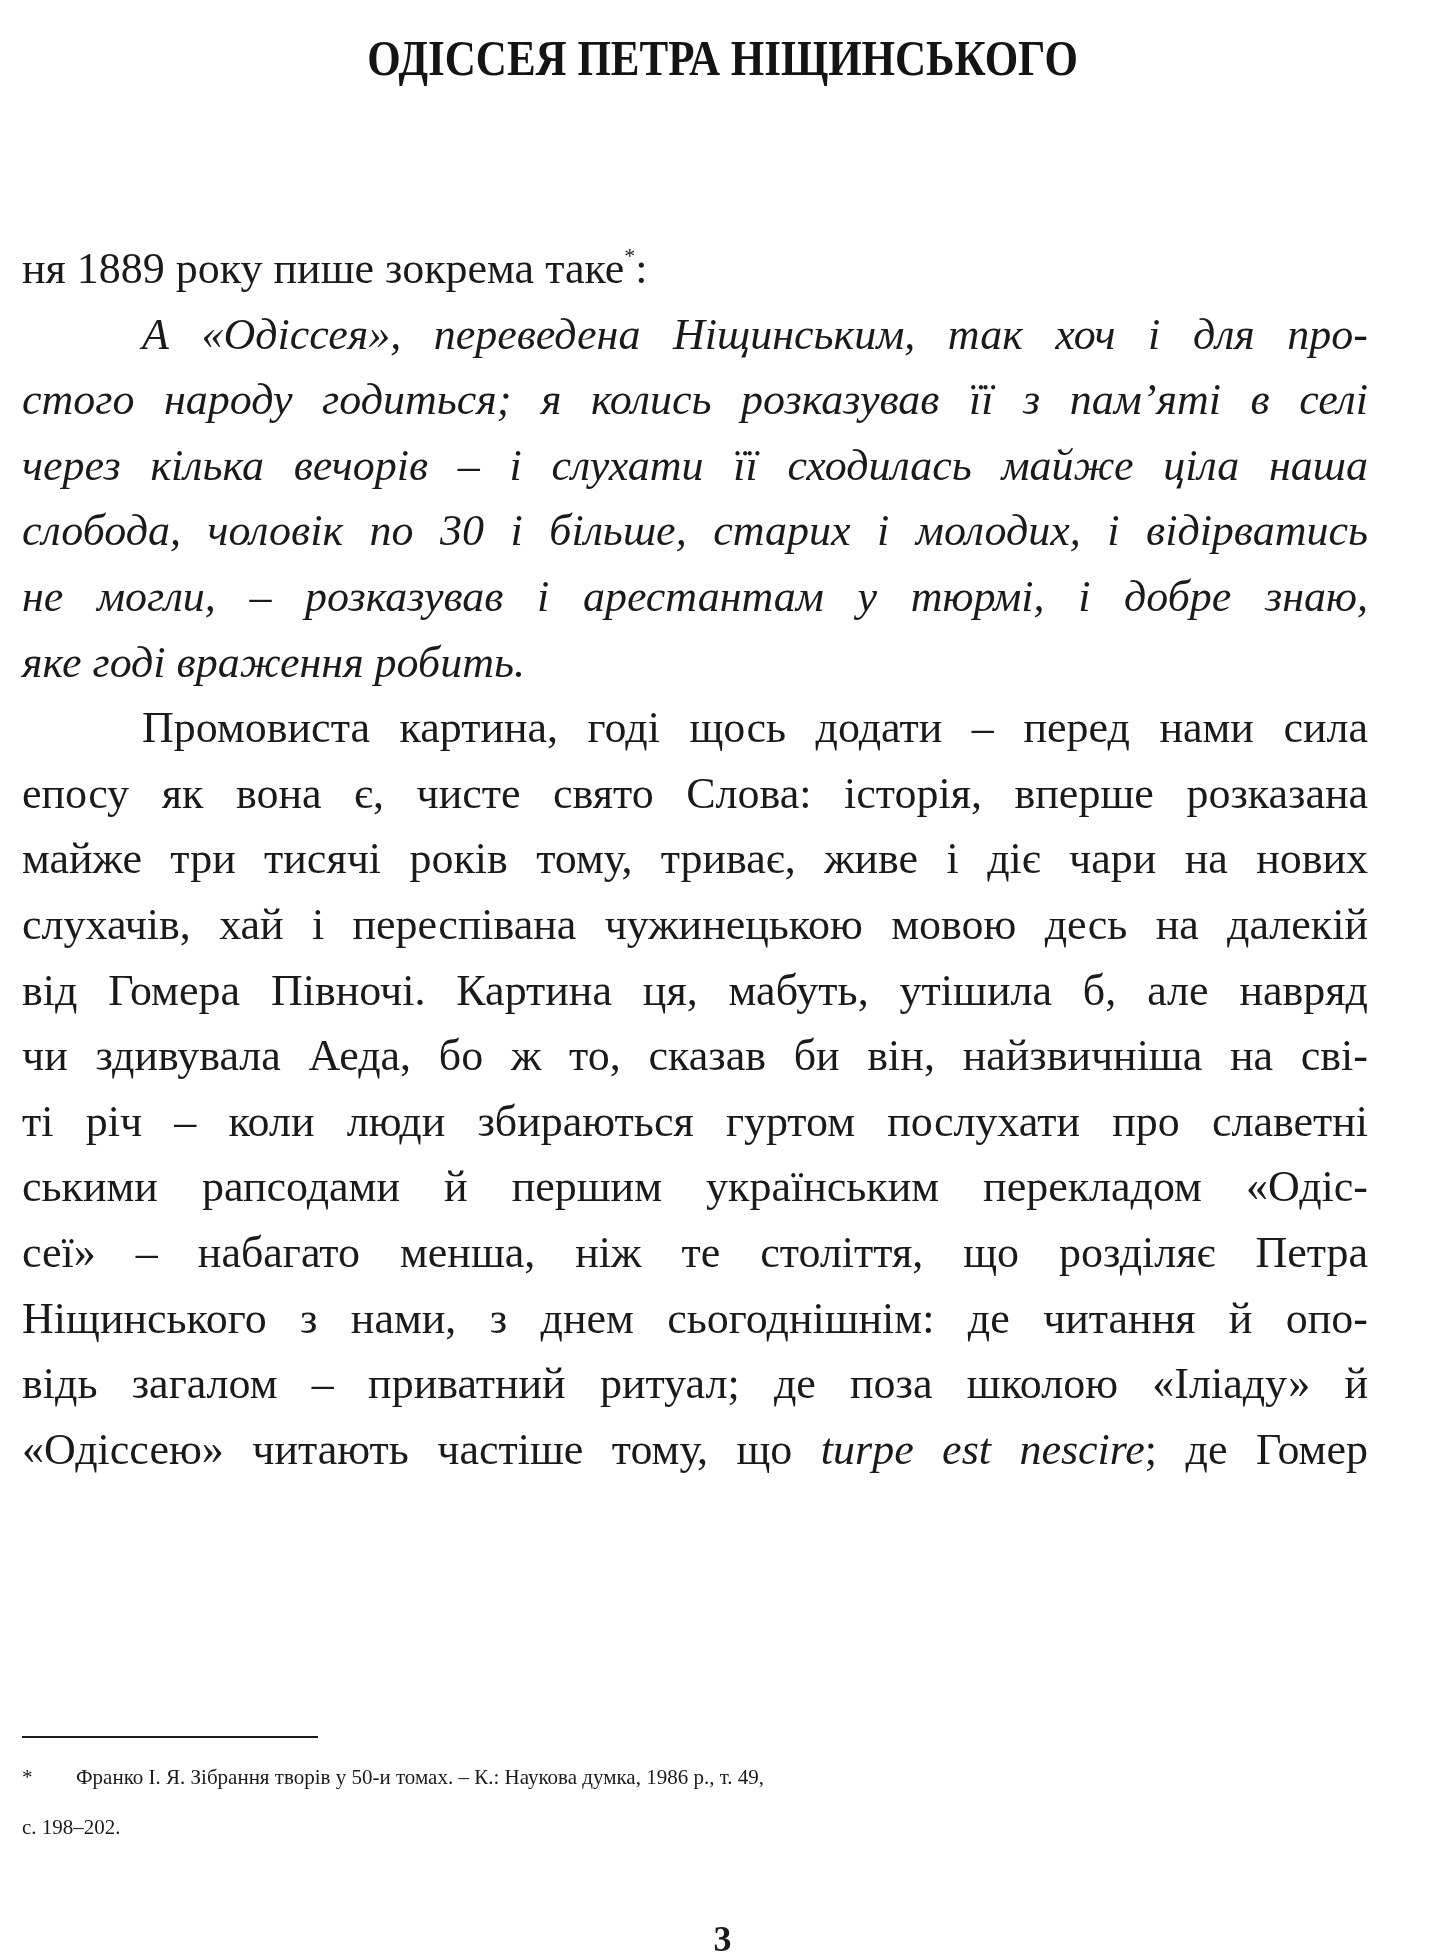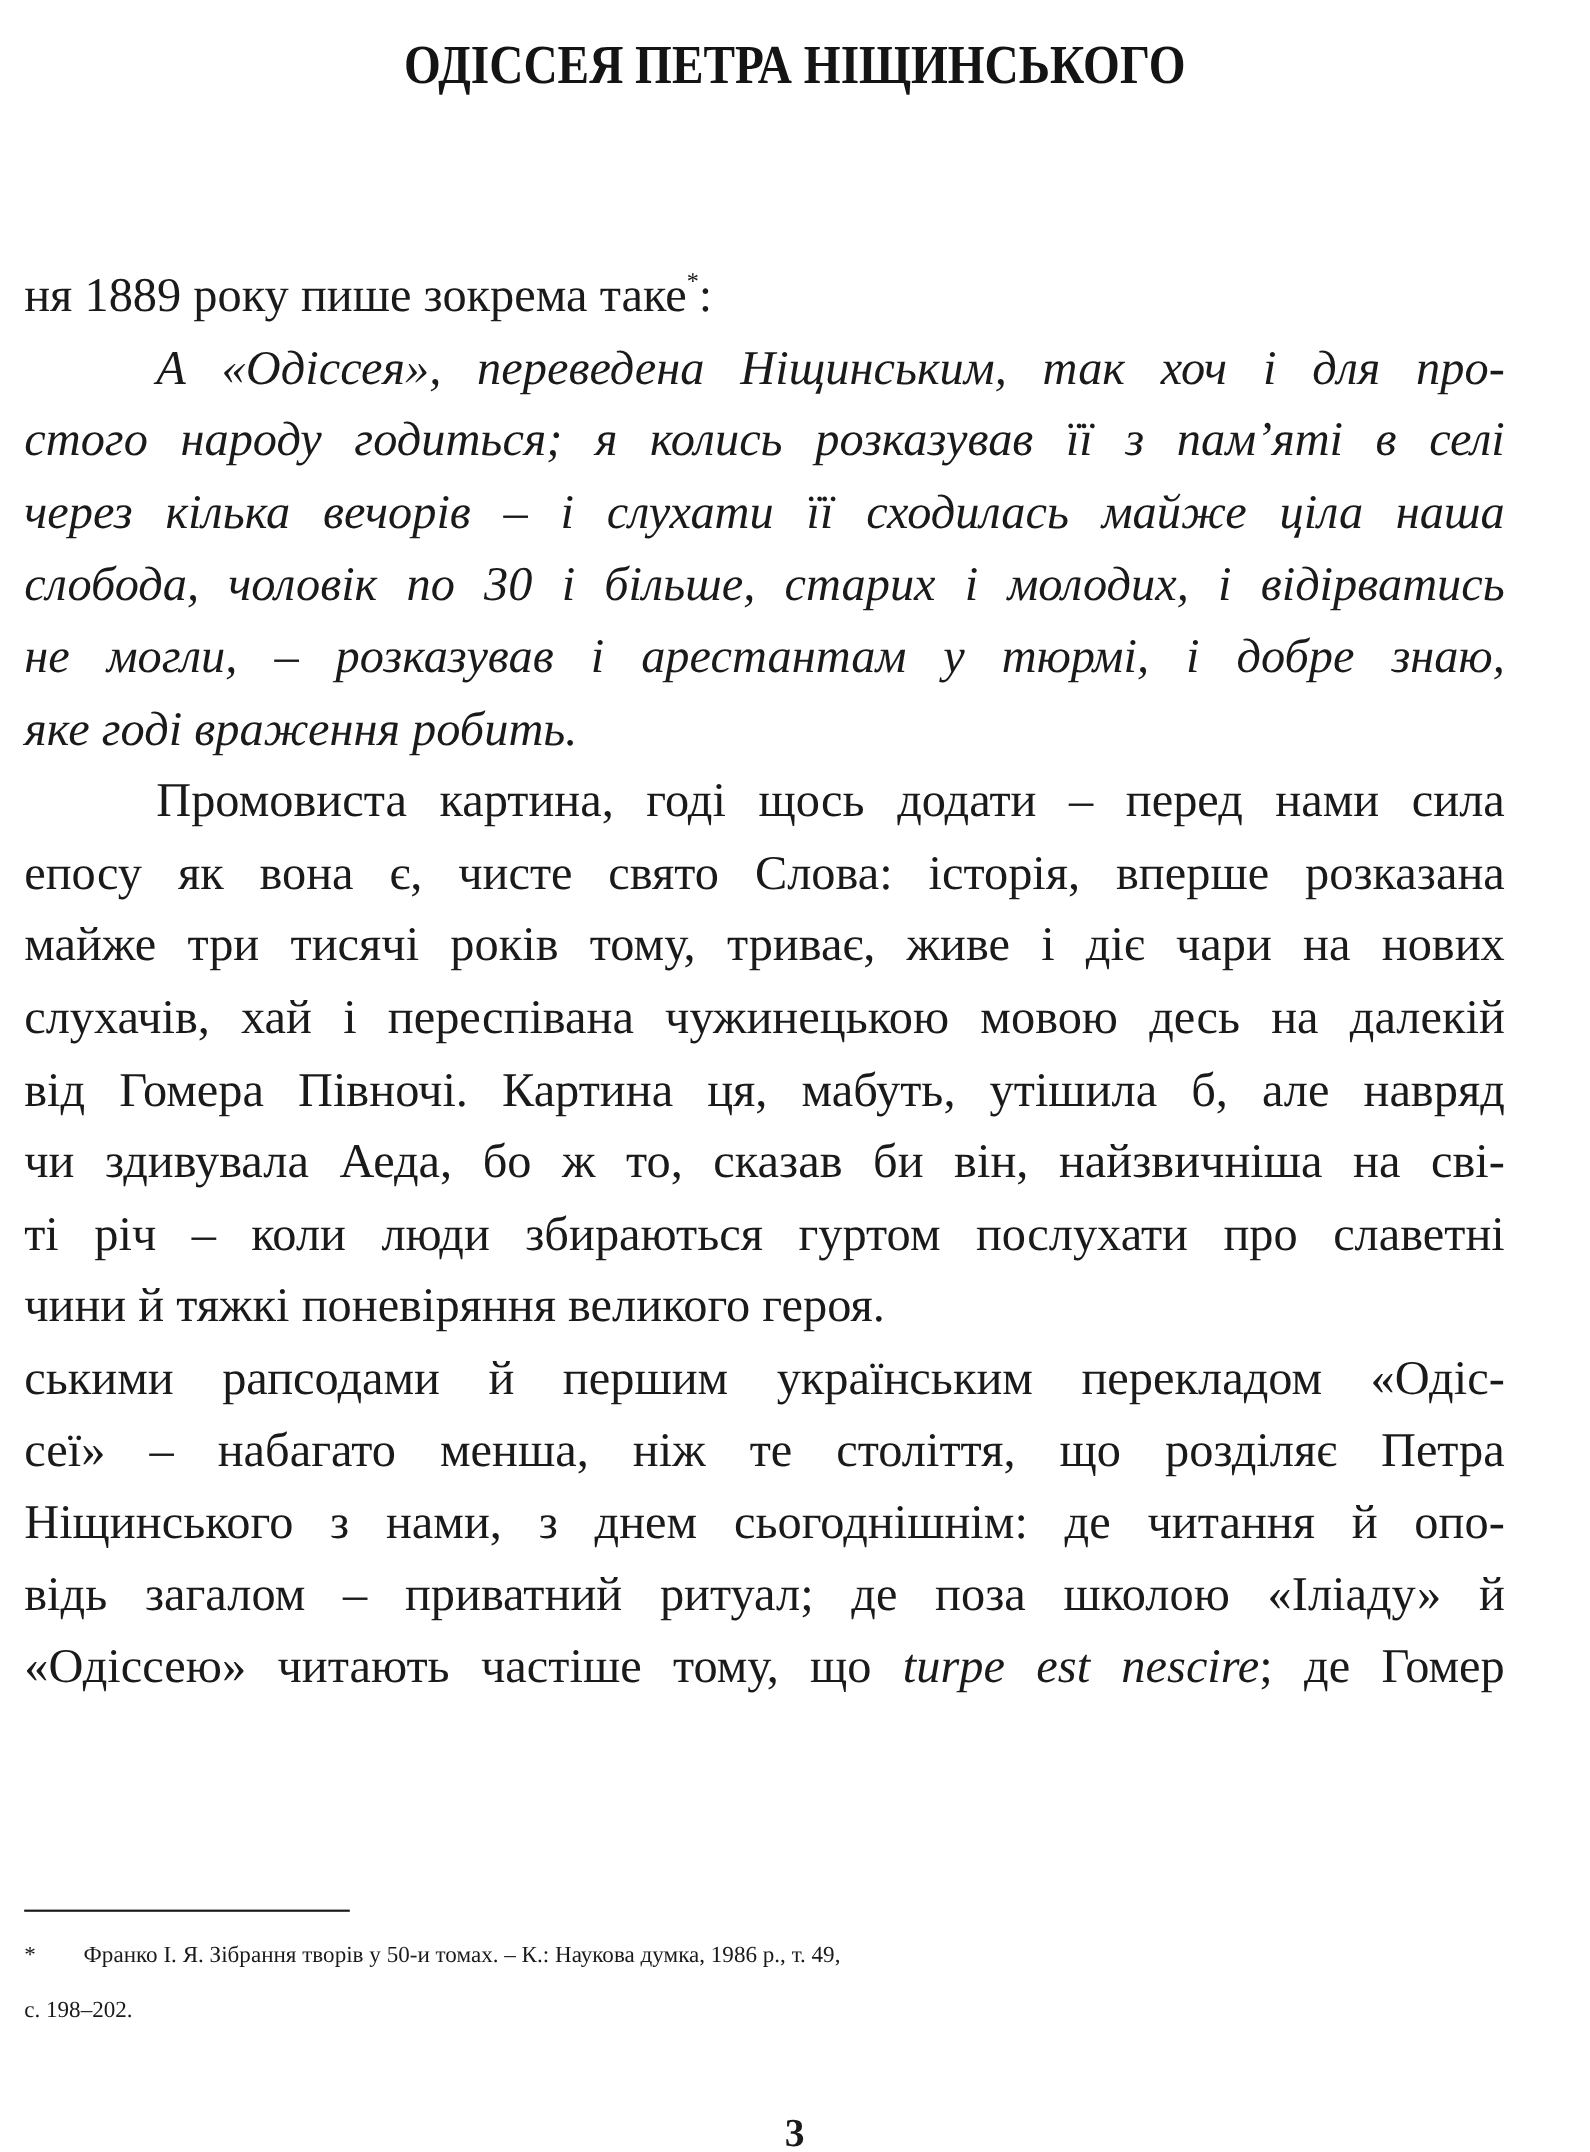--- a/index.html
+++ b/index.html
@@ -124,21 +124,20 @@
     </div>
 
     <div>
       <span class="line indent">Промовиста картина, годі щось додати – перед нами сила</span>
       <span class="line">епосу як вона є, чисте свято Слова: історія, вперше розказана</span>
       <span class="line">майже три тисячі років тому, триває, живе і діє чари на нових</span>
       <span class="line">слухачів, хай і переспівана чужинецькою мовою десь на далекій</span>
       <span class="line">від Гомера Півночі. Картина ця, мабуть, утішила б, але навряд</span>
       <span class="line">чи здивувала Аеда, бо ж то, сказав би він, найзвичніша на сві-</span>
       <span class="line">ті річ – коли люди збираються гуртом послухати про славетні</span>
-      <span class="line last">чини й тяжкі поневіряння великого героя.</span>
     </div>
 
     <div>
       <span class="line">ськими рапсодами й першим українським перекладом «Одіс-</span>
       <span class="line">сеї» – набагато менша, ніж те століття, що розділяє Петра</span>
       <span class="line">Ніщинського з нами, з днем сьогоднішнім: де читання й опо-</span>
       <span class="line">відь загалом – приватний ритуал;  де поза школою «Іліаду» й</span>
       <span class="line"><span>«Одіссею» читають частіше тому, що </span><span class="italic">turpe est nescire</span><span>; де Гомер</span></span>
     </div>
 

